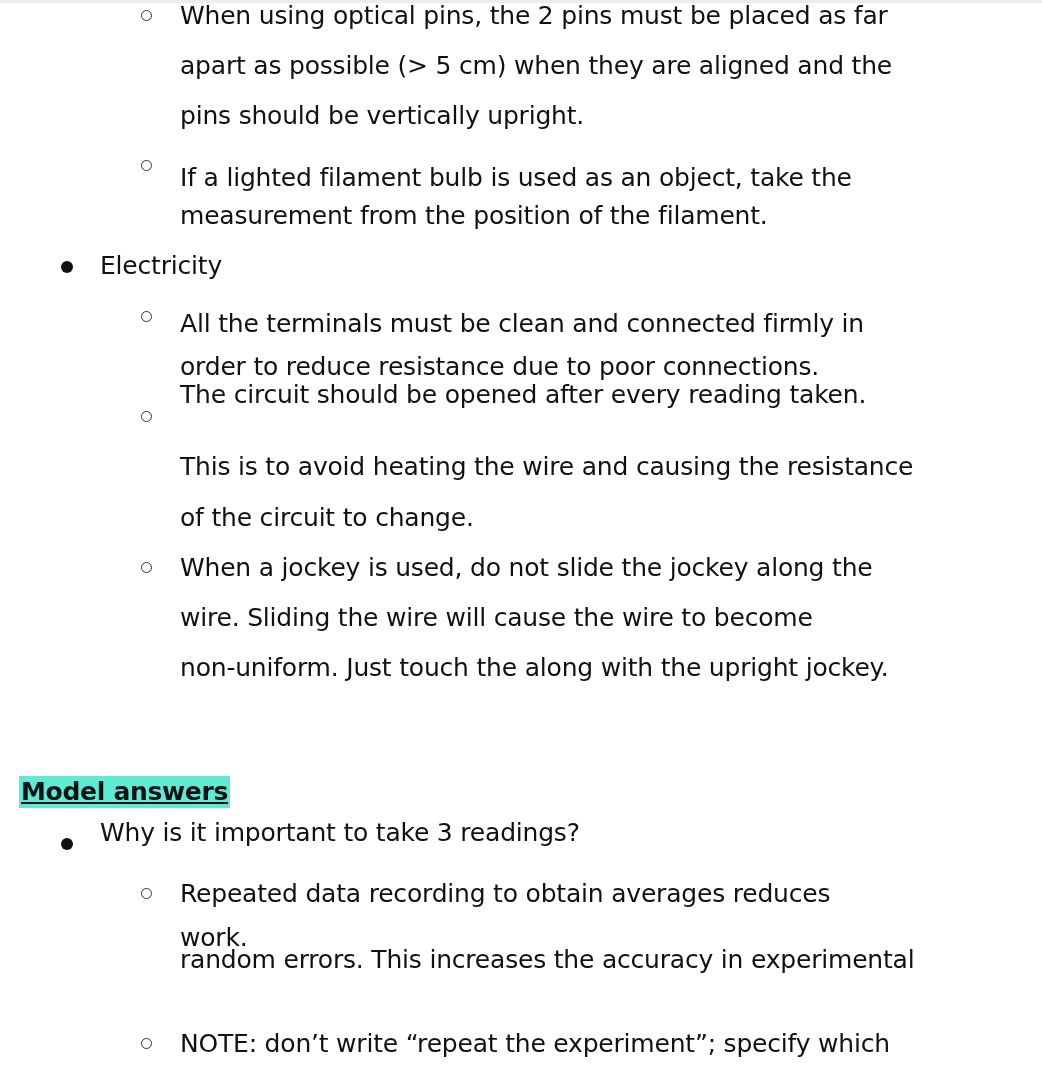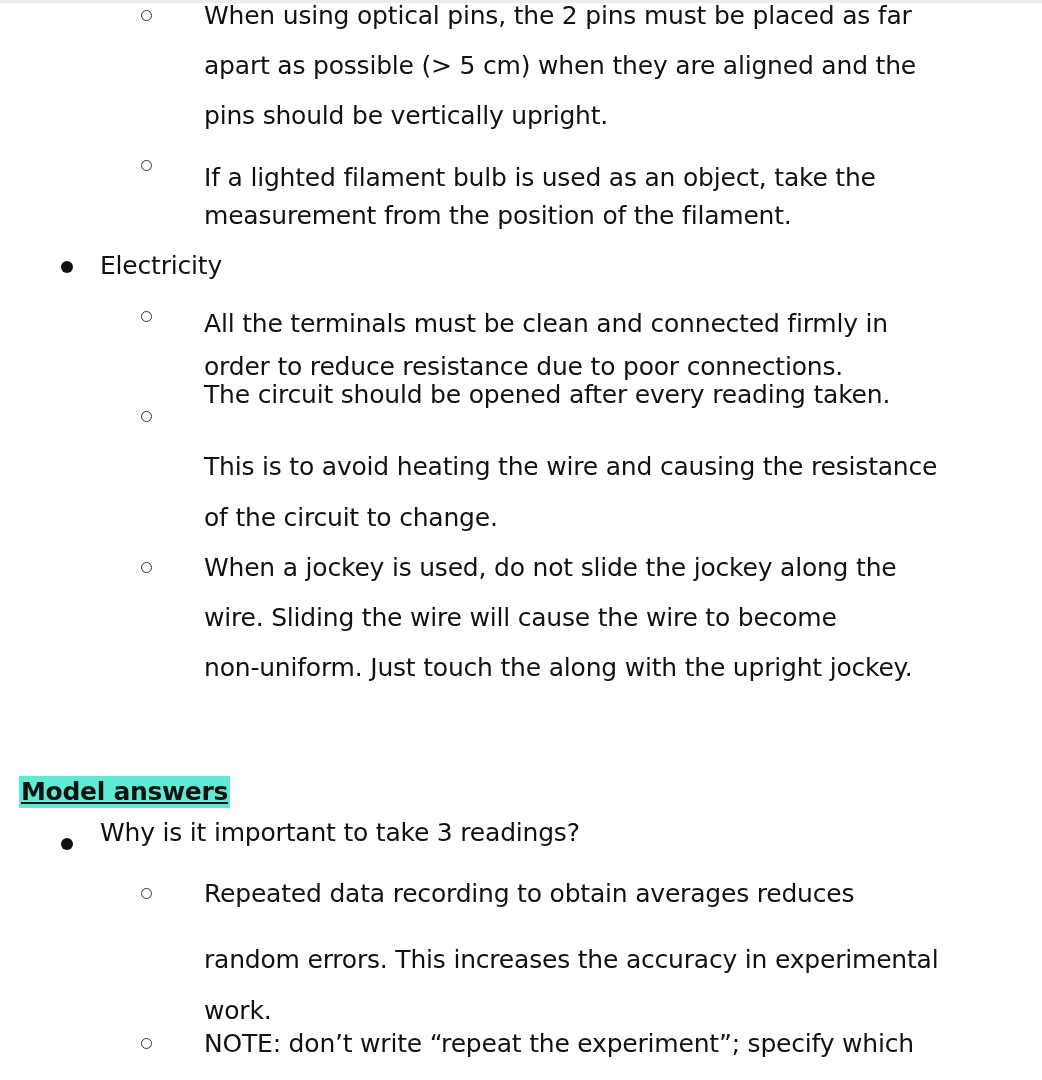--- a/index.html
+++ b/index.html
@@ -7,21 +7,21 @@
       width: 1042px; height: 1080px; overflow: hidden;
       background: #ffffff; color: #111111;
       font-family: "DejaVu Sans", sans-serif;
       position: relative;
     }
     .topline { position: absolute; left: 0; top: 0; width: 1042px; height: 3px; background: #ececec; }
     .line {
       position: absolute; font-size: 25px; line-height: 32px; white-space: nowrap;
       letter-spacing: -0.2px;
     }
-    .l2 { left: 180px; margin-left: 24px; }
+    .l2 { left: 180px; }
     .l1 { left: 100px; }
     .b2 {
       position: absolute; left: 141px; width: 11px; height: 11px;
       border: 1.5px solid #333; border-radius: 50%; box-sizing: border-box;
     }
     .b1 {
       position: absolute; left: 61px; width: 12px; height: 12px;
       background: #111; border-radius: 50%;
     }
     .heading {
@@ -63,16 +63,16 @@
 <div class="line l2" style="top:652px">non-uniform. Just touch the along with the upright jockey.</div>
 
 <div class="heading">Model answers</div>
 
 <span class="b1" style="top:838px"></span>
 <div class="line l1" style="top:817px">Why is it important to take 3 readings?</div>
 
 <span class="b2" style="top:888px"></span>
 <div class="line l2" style="top:878px">Repeated data recording to obtain averages reduces</div>
 <div class="line l2" style="top:944px">random errors. This increases the accuracy in experimental</div>
-<div class="line l2" style="top:995px">work.</div>
+<div class="line l2" style="top:922px">work.</div>
 
 <span class="b2" style="top:1038px"></span>
 <div class="line l2" style="top:1028px">NOTE: don’t write “repeat the experiment”; specify which</div>
 
 </body></html>

